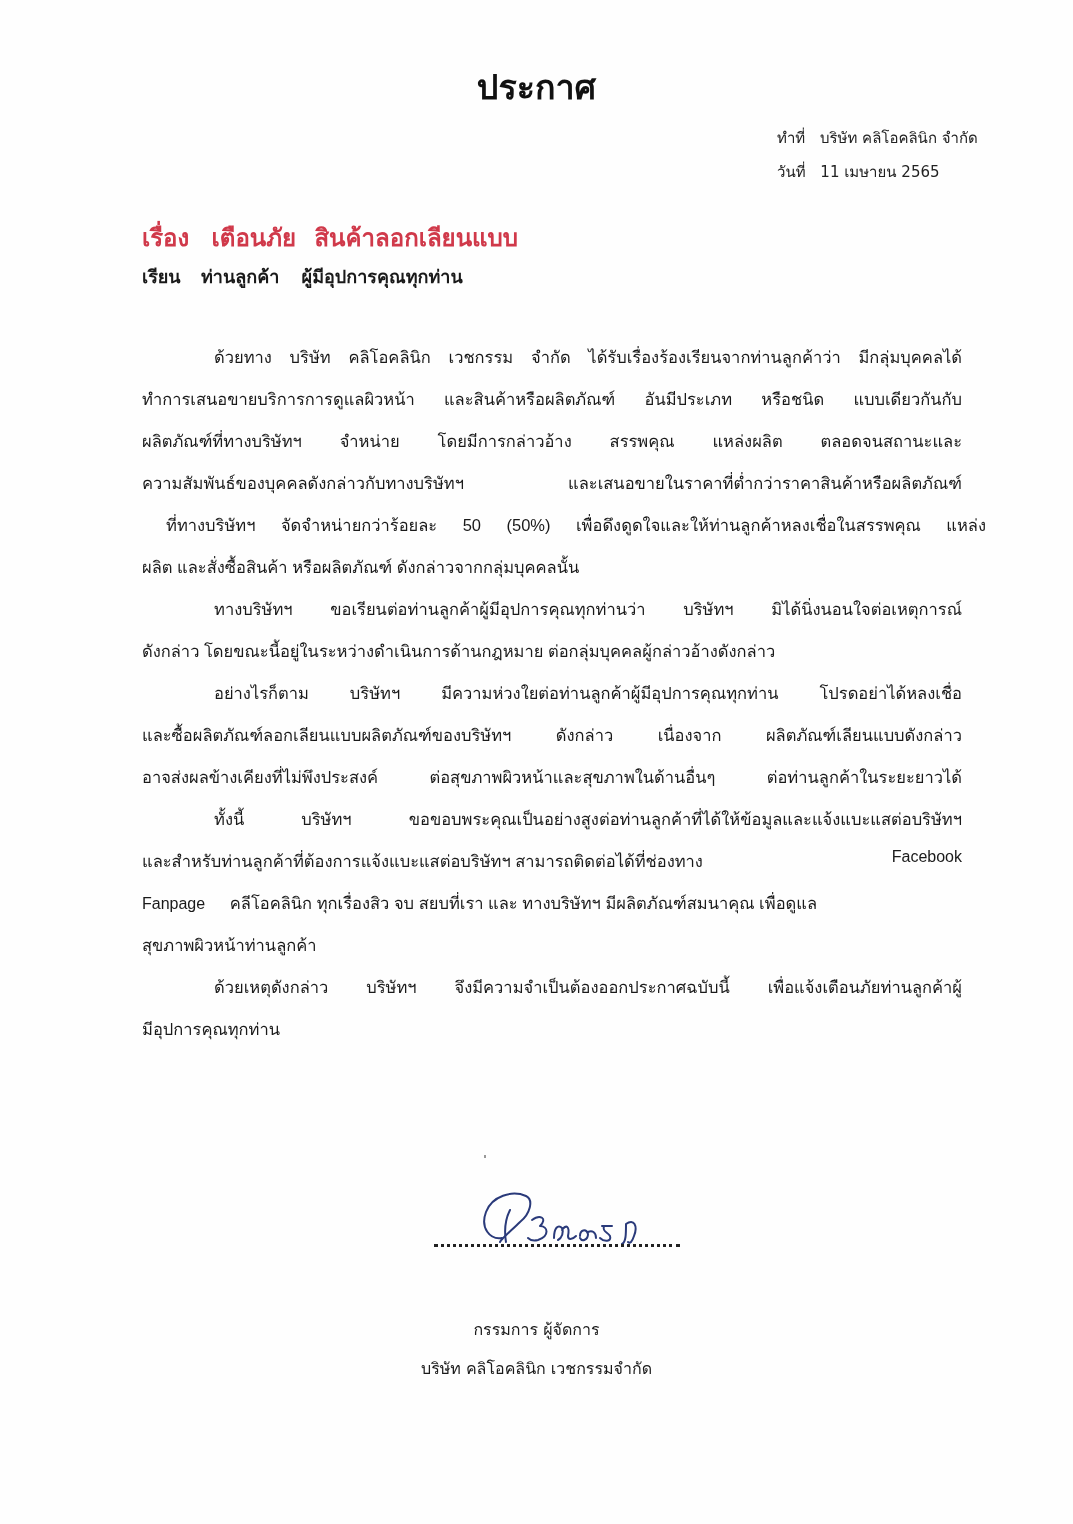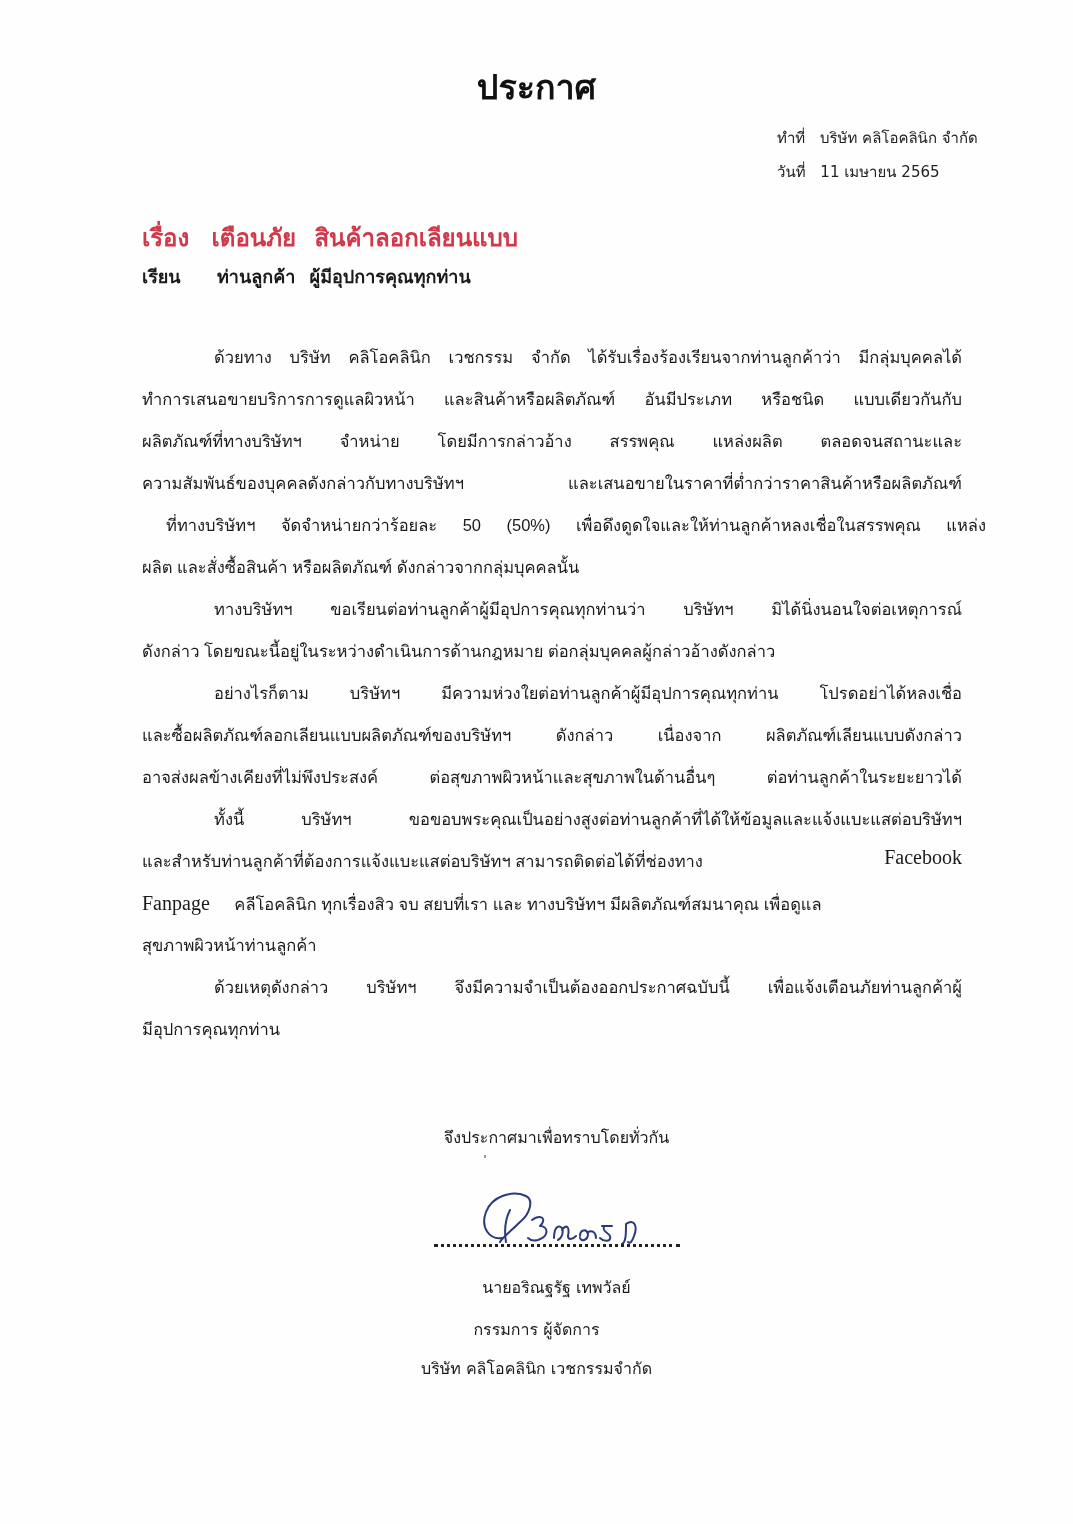--- a/index.html
+++ b/index.html
@@ -15,30 +15,30 @@
     .meta { position:absolute; left:733px; font-size:15px; color:#222; }
     .meta.place { top:126px; }
     .meta.date { top:160px; }
     .meta .lbl { margin-right:10px;margin-left:44px; }
     .subject {
       position:absolute; top:218px; left:142px; font-size:24px; font-weight:bold; color:#d0394a;
     }
     .subject .lbl { margin-right:14px; }
     .subject .w { margin-right:10px; }
     .salutation { position:absolute; top:262px; left:142px; font-size:18px; font-weight:bold; color:#1a1a1a; }
-    .salutation .lbl { margin-right:30px; }
-    .salutation .w { margin-right:8px; }
+    .salutation .lbl { margin-right:14px; }
+    .salutation .w { margin-right:16px; }
     .body-text {
       position:absolute; left:142px; width:820px; font-size:16.5px; color:#1a1a1a;
       font-family:"Liberation Sans", "DejaVu Sans", sans-serif;
     }
     .line { position:absolute; left:0; white-space:nowrap; height:24px; line-height:24px; }
     .line.justify { width:820px; text-align:justify; text-align-last:justify; }
     .line.indent { left:72px; width:748px; }
-    .fb { font-size:20px; font-family:Liberation Serif, serif; }
+    .fb { font-size:16px; font-family:Liberation Sans, sans-serif; }
     .closing { position:absolute; top:1125px; left:0; width:1073px; text-align:center; font-size:16px; padding-left:40px; box-sizing:border-box; }
     .sig-wrap { position:absolute; top:1180px; left:430px; width:260px; height:80px; }
     .dots { position:absolute; top:1244px; left:434px; width:246px; border-bottom:3px dotted #222; }
     .sig-name { position:absolute; top:1275px; left:0; width:1073px; text-align:center; font-size:16px; padding-left:40px; box-sizing:border-box; }
     .sig-role { position:absolute; top:1317px; left:0; width:1073px; text-align:center; font-size:16px; box-sizing:border-box; }
     .sig-company { position:absolute; top:1356px; left:0; width:1073px; text-align:center; font-size:16px; box-sizing:border-box; }
     .speck { position:absolute; top:1155px; left:484px; width:2px; height:3px; background:#999; }
   </style>
 </head>
 <body>
@@ -91,34 +91,32 @@
     <div class="line" style="top:891px; width:820px;">
       <span class="fb" style="margin-right:20px;">Fanpage</span>
       <span>คลีโอคลินิก ทุกเรื่องสิว จบ สยบที่เรา และ ทางบริษัทฯ มีผลิตภัณฑ์สมนาคุณ เพื่อดูแล</span>
     </div>
     <div class="line" style="top:933px;">สุขภาพผิวหน้าท่านลูกค้า</div>
 
     <div class="line indent justify" style="top:975px;">ด้วยเหตุดังกล่าว  บริษัทฯ จึงมีความจำเป็นต้องออกประกาศฉบับนี้ เพื่อแจ้งเตือนภัยท่านลูกค้าผู้</div>
     <div class="line" style="top:1017px;">มีอุปการคุณทุกท่าน</div>
   </div>
 
-  <div class="closing">จึงประกาศมาเพื่อทราบโดยทั่วกัน</div>
   <div class="speck"></div>
 
   <div class="sig-wrap">
     <svg width="260" height="80" viewBox="0 0 260 80">
       <g fill="none" stroke="#2a3a7a" stroke-width="2" stroke-linecap="round" stroke-linejoin="round">
         <path d="M72 58 C60 60 50 48 56 32 C62 16 82 10 96 16 C104 20 100 34 90 42 C82 50 72 58 70 62"></path>
         <path d="M76 62 C74 50 76 38 80 30"></path>
         <path d="M102 40 C110 34 118 38 110 46 C118 46 120 56 108 60 C104 61 100 60 98 58"></path>
         <path d="M124 58 C124 48 128 44 132 48 C134 52 132 58 128 60 M132 50 C136 44 140 46 138 56 C138 60 142 60 146 56"></path>
         <path d="M150 56 C150 50 156 48 158 54 C158 60 152 62 150 58 M158 52 C162 50 166 52 166 58"></path>
         <path d="M172 46 L182 46 M174 46 C172 52 178 52 180 56 C182 62 174 62 170 58"></path>
         <path d="M196 44 C196 54 196 62 192 64 M196 44 C204 38 208 46 204 56 C202 62 200 64 198 62"></path>
       </g>
     </svg>
   </div>
   <div class="dots"></div>
 
-  <div class="sig-name">นายอริณฐรัฐ  เทพวัลย์</div>
   <div class="sig-role">กรรมการ ผู้จัดการ</div>
   <div class="sig-company">บริษัท คลิโอคลินิก เวชกรรมจำกัด</div>
 </div>
 
 </body></html>

